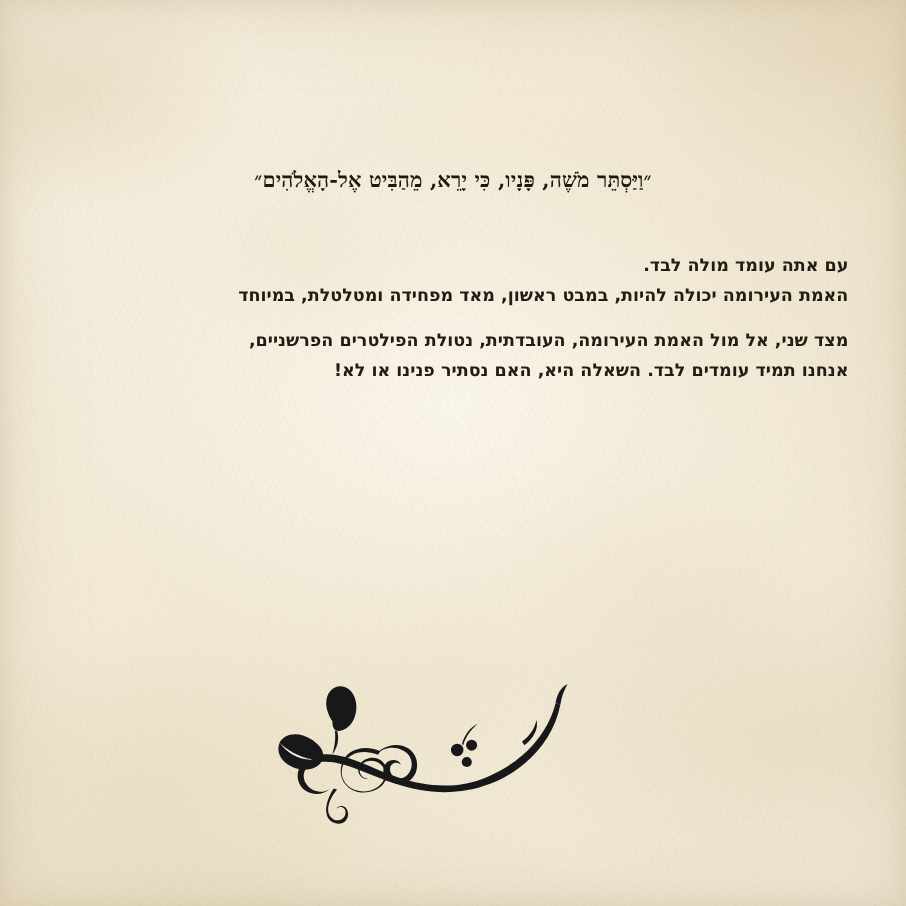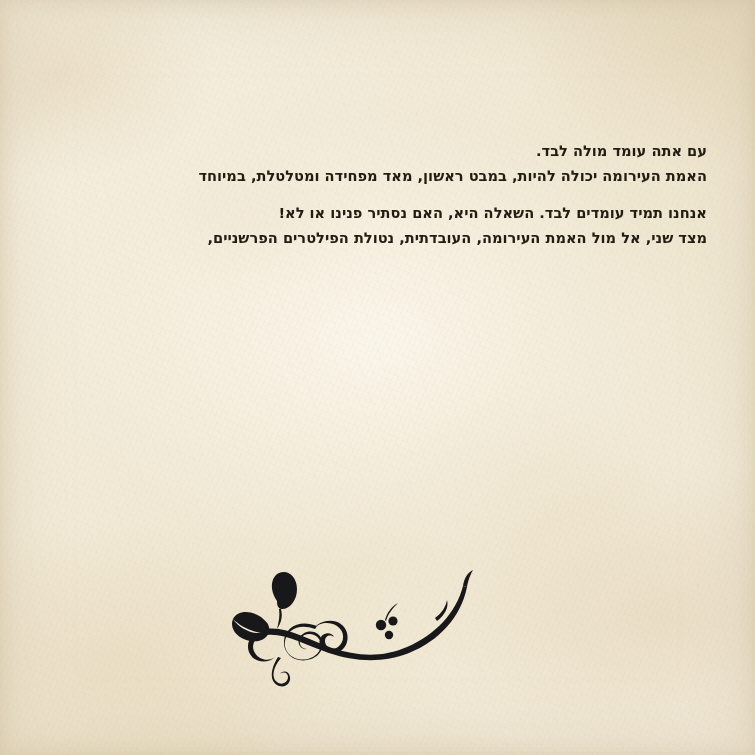--- a/index.html
+++ b/index.html
@@ -107,27 +107,28 @@
     height: 100%;
   }
 </style>
 </head>
 <body>
 
 <div id="page">
 
   <div class="content">
 
+    <div class="verse">״וַיַּסְתֵּר מֹשֶׁה, פָּנָיו, כִּי יָרֵא, מֵהַבִּיט אֶל-הָאֱלֹהִים״</div>
 
     <div class="body-block">
       <p>עם אתה עומד מולה לבד.</p>
       <p>האמת העירומה יכולה להיות, במבט ראשון, מאד מפחידה ומטלטלת, במיוחד</p>
       <div class="para-gap"></div>
+      <p>מצד שני, אל מול האמת העירומה, העובדתית, נטולת הפילטרים הפרשניים,</p>
       <p>אנחנו תמיד עומדים לבד. השאלה היא, האם נסתיר פנינו או לא!</p>
-      <p>מצד שני, אל מול האמת העירומה, העובדתית, נטולת הפילטרים הפרשניים,</p>
     </div>
 
   </div>
 
   <div class="flourish">
     <svg viewBox="0 0 300 130" xmlns="http://www.w3.org/2000/svg" aria-hidden="true">
       <g fill="#18181a" stroke="none">
 
         <path d="M262 22 C256 52 234 76 204 88 C176 99 148 96 124 88 C100 80 80 68 62 70 C50 71 45 80 50 88 C54 95 64 97 70 92 C63 99 50 98 45 89 C39 78 47 66 61 64 C82 61 103 75 127 83 C151 91 177 93 202 82 C230 70 251 48 258 21 Z"></path>
 

